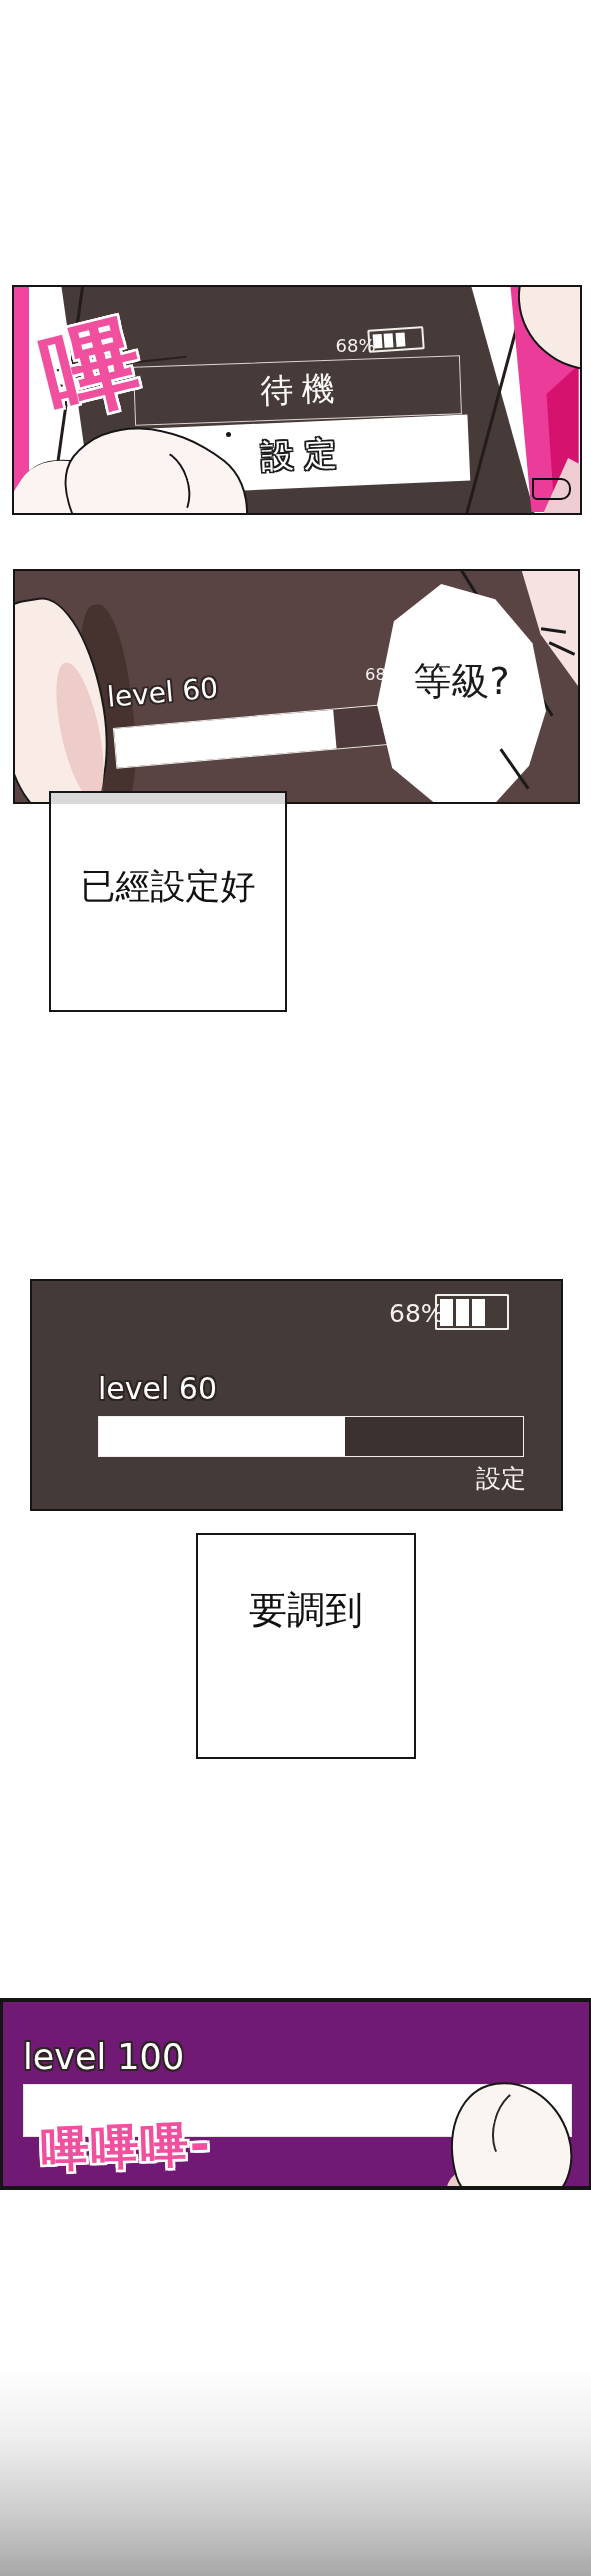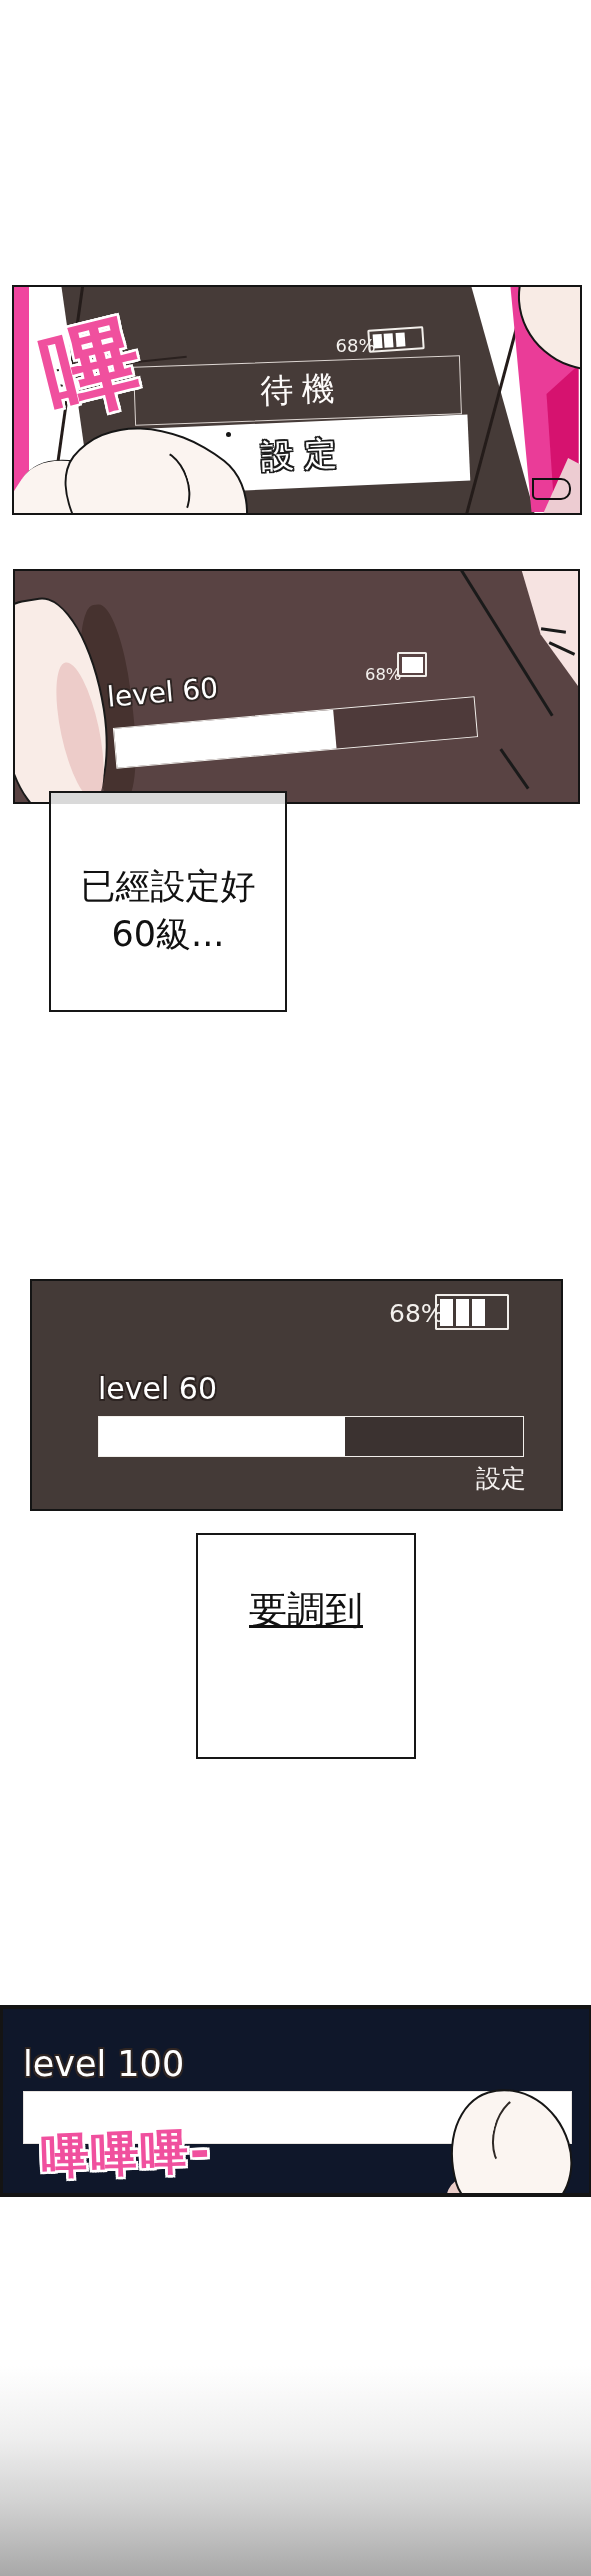--- a/index.html
+++ b/index.html
@@ -85,33 +85,33 @@
   .p2-bubble{left:362px;top:13px;width:169px;height:219px;background:#ffffff;
              clip-path:polygon(38% 0,70% 7%,92% 27%,100% 58%,90% 83%,70% 100%,34% 100%,9% 84%,0 55%,10% 17%);
              display:flex;align-items:center;justify-content:center;}
   .p2-bubble span{font-size:38px;color:#1a1a1a;margin-top:-25px;}
   .p2-tail{left:498px;top:174px;width:2.5px;height:48px;background:#1a1a1a;transform:rotate(-35deg);}
 
   
   #caption1{left:49px;top:791px;width:238px;height:221px;font-size:35px;line-height:48px;}
   .cap1-strip{position:absolute;left:0;top:0;width:100%;height:10.7px;background:#d9d9d9;}
   .cap1-text{padding-top:69px;}
-  #caption2{left:196px;top:1533px;width:220px;height:226px;font-size:38px;line-height:53px;text-decoration:underline;}
+  #caption2{left:196px;top:1533px;width:220px;height:226px;font-size:38px;line-height:53px;}
   .cap2-text{padding-top:49px;}
 
   
   #panel3{left:30px;top:1279px;width:533px;height:232px;background:#443a37;}
   .p3-pct{left:357px;top:18px;font-size:25px;color:#f4f1ee;}
   .p3-batt{left:403px;top:13px;width:74px;height:36px;}
   .p3-level{left:66px;top:90px;font-size:30px;}
   .p3-bar{left:66px;top:135px;width:426px;height:41px;}
   .p3-settings{left:444px;top:181px;font-size:25px;color:#f7f4f2;}
 
   
-  #panel4{left:0;top:1998px;width:592px;height:192px;background:#0f172a;border-width:4.1px 3.3px;margin-top:7px;}
+  #panel4{left:0;top:1998px;width:592px;height:192px;background:#701a75;border-width:4.1px 3.3px;}
   .p4-level{left:20px;top:35px;font-size:35px;}
   .p4-bar{left:20px;top:82px;width:549px;height:53px;border-color:#e8e4e0;background:#fff;}
   .p4-shade{left:444px;top:156px;width:103px;height:49px;background:#eacdc9;
             border-radius:40%;transform:rotate(-14deg);}
   .p4-finger{left:446px;top:79px;width:117px;height:127px;background:#fbf5f1;border:2.5px solid #161616;
              border-radius:48% 52% 40% 60%/60% 55% 45% 40%;transform:rotate(-17deg);}
   .p4-nail{left:490px;top:86px;width:46px;height:74px;border:2.5px solid transparent;
            border-left-color:#2f2926;border-radius:50%;transform:rotate(14deg);}
   .p4-sfx{left:38px;top:113px;font-size:48px;letter-spacing:1.6px;transform:rotate(-2deg);}
 
@@ -174,28 +174,30 @@
     <div class="battery p2-batt">
       <div class="bcell"></div>
     </div>
 
     <div class="abs p2-skin"></div>
     <div class="abs p2-skin-line"></div>
     <div class="crease" style="left:533px;top:625px;"></div>
     <div class="crease" style="left:526px;top:58px;width:25px;transform:rotate(8deg);"></div>
     <div class="crease" style="left:533px;top:76px;width:28px;transform:rotate(25deg);"></div>
 
+    <div class="abs p2-bubble">
+      <span>等級?</span>
+    </div>
     <div class="abs p2-tail"></div>
   </div>
 
   <div class="caption" id="caption1">
     <div class="cap1-strip"></div>
     <div class="cap1-text">
       <span class="cap-line">已經設定好</span>
-      <span class="cap-line">60級...</span>
     </div>
   </div>
 
   <div class="panel" id="panel3">
     <div class="abs p3-pct">68%</div>
     <div class="battery p3-batt">
       <div class="bcell"></div>
       <div class="bcell"></div>
       <div class="bcell"></div>
       <div class="bempty"></div>

